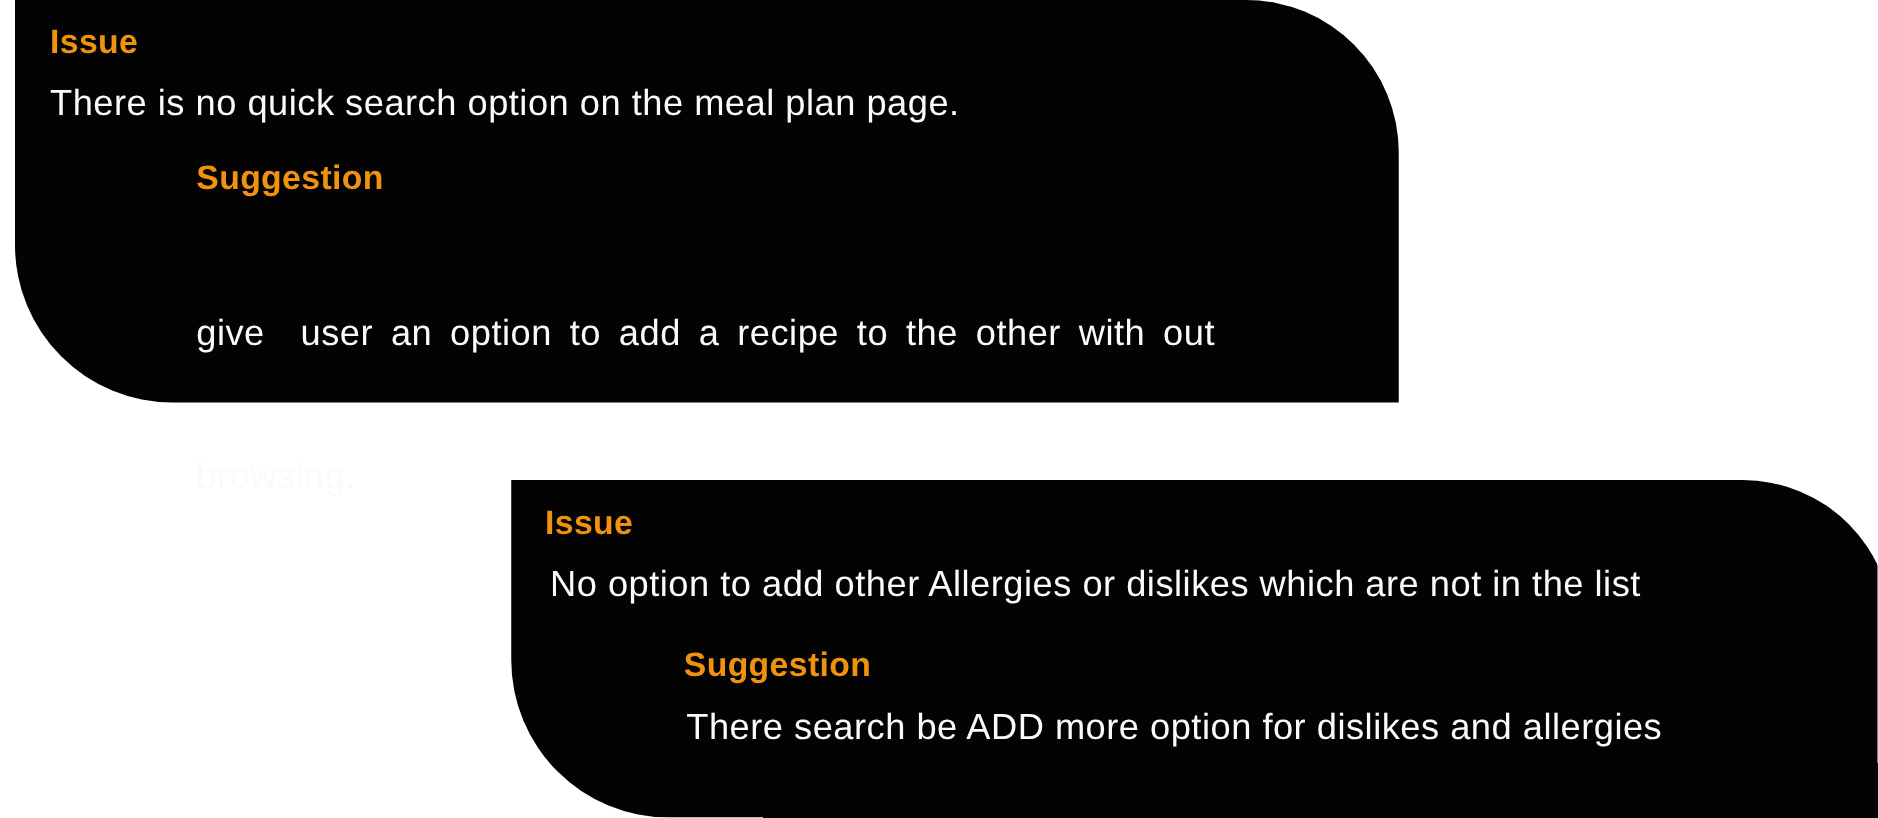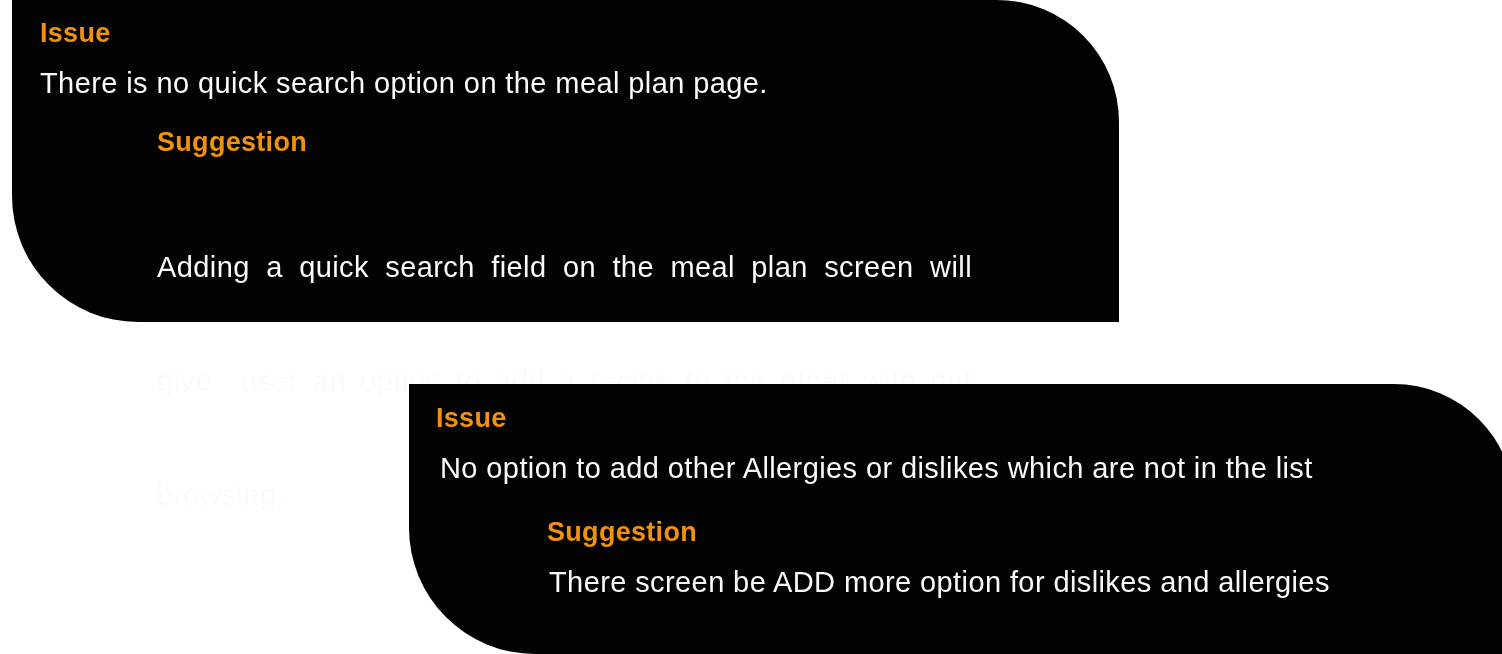--- a/index.html
+++ b/index.html
@@ -80,26 +80,25 @@
 </head>
 <body>
 
 <div class="canvas">
 
   <section class="card card-1">
     <h2 class="heading c1-issue-label">Issue</h2>
     <p class="body-text c1-issue-text">There is no quick search option on the meal plan page.</p>
     <h2 class="heading c1-sugg-label">Suggestion</h2>
     <div class="body-text c1-sugg-body">
-      <div class="jline">Adding a quick search field on the meal plan screen will</div>
       <div class="jline">give  user an option to add a recipe to the other with out</div>
       <div class="lline">browsing.</div>
     </div>
   </section>
 
   <section class="card card-2">
     <h2 class="heading c2-issue-label">Issue</h2>
     <p class="body-text c2-issue-text">No option to add other Allergies or dislikes which are not in the list</p>
     <h2 class="heading c2-sugg-label">Suggestion</h2>
-    <p class="body-text c2-sugg-text">There screen be ADD more option for dislikes and allergies</p>
+    <p class="body-text c2-sugg-text">There search be ADD more option for dislikes and allergies</p>
   </section>
 
 </div>
 
 </body></html>

